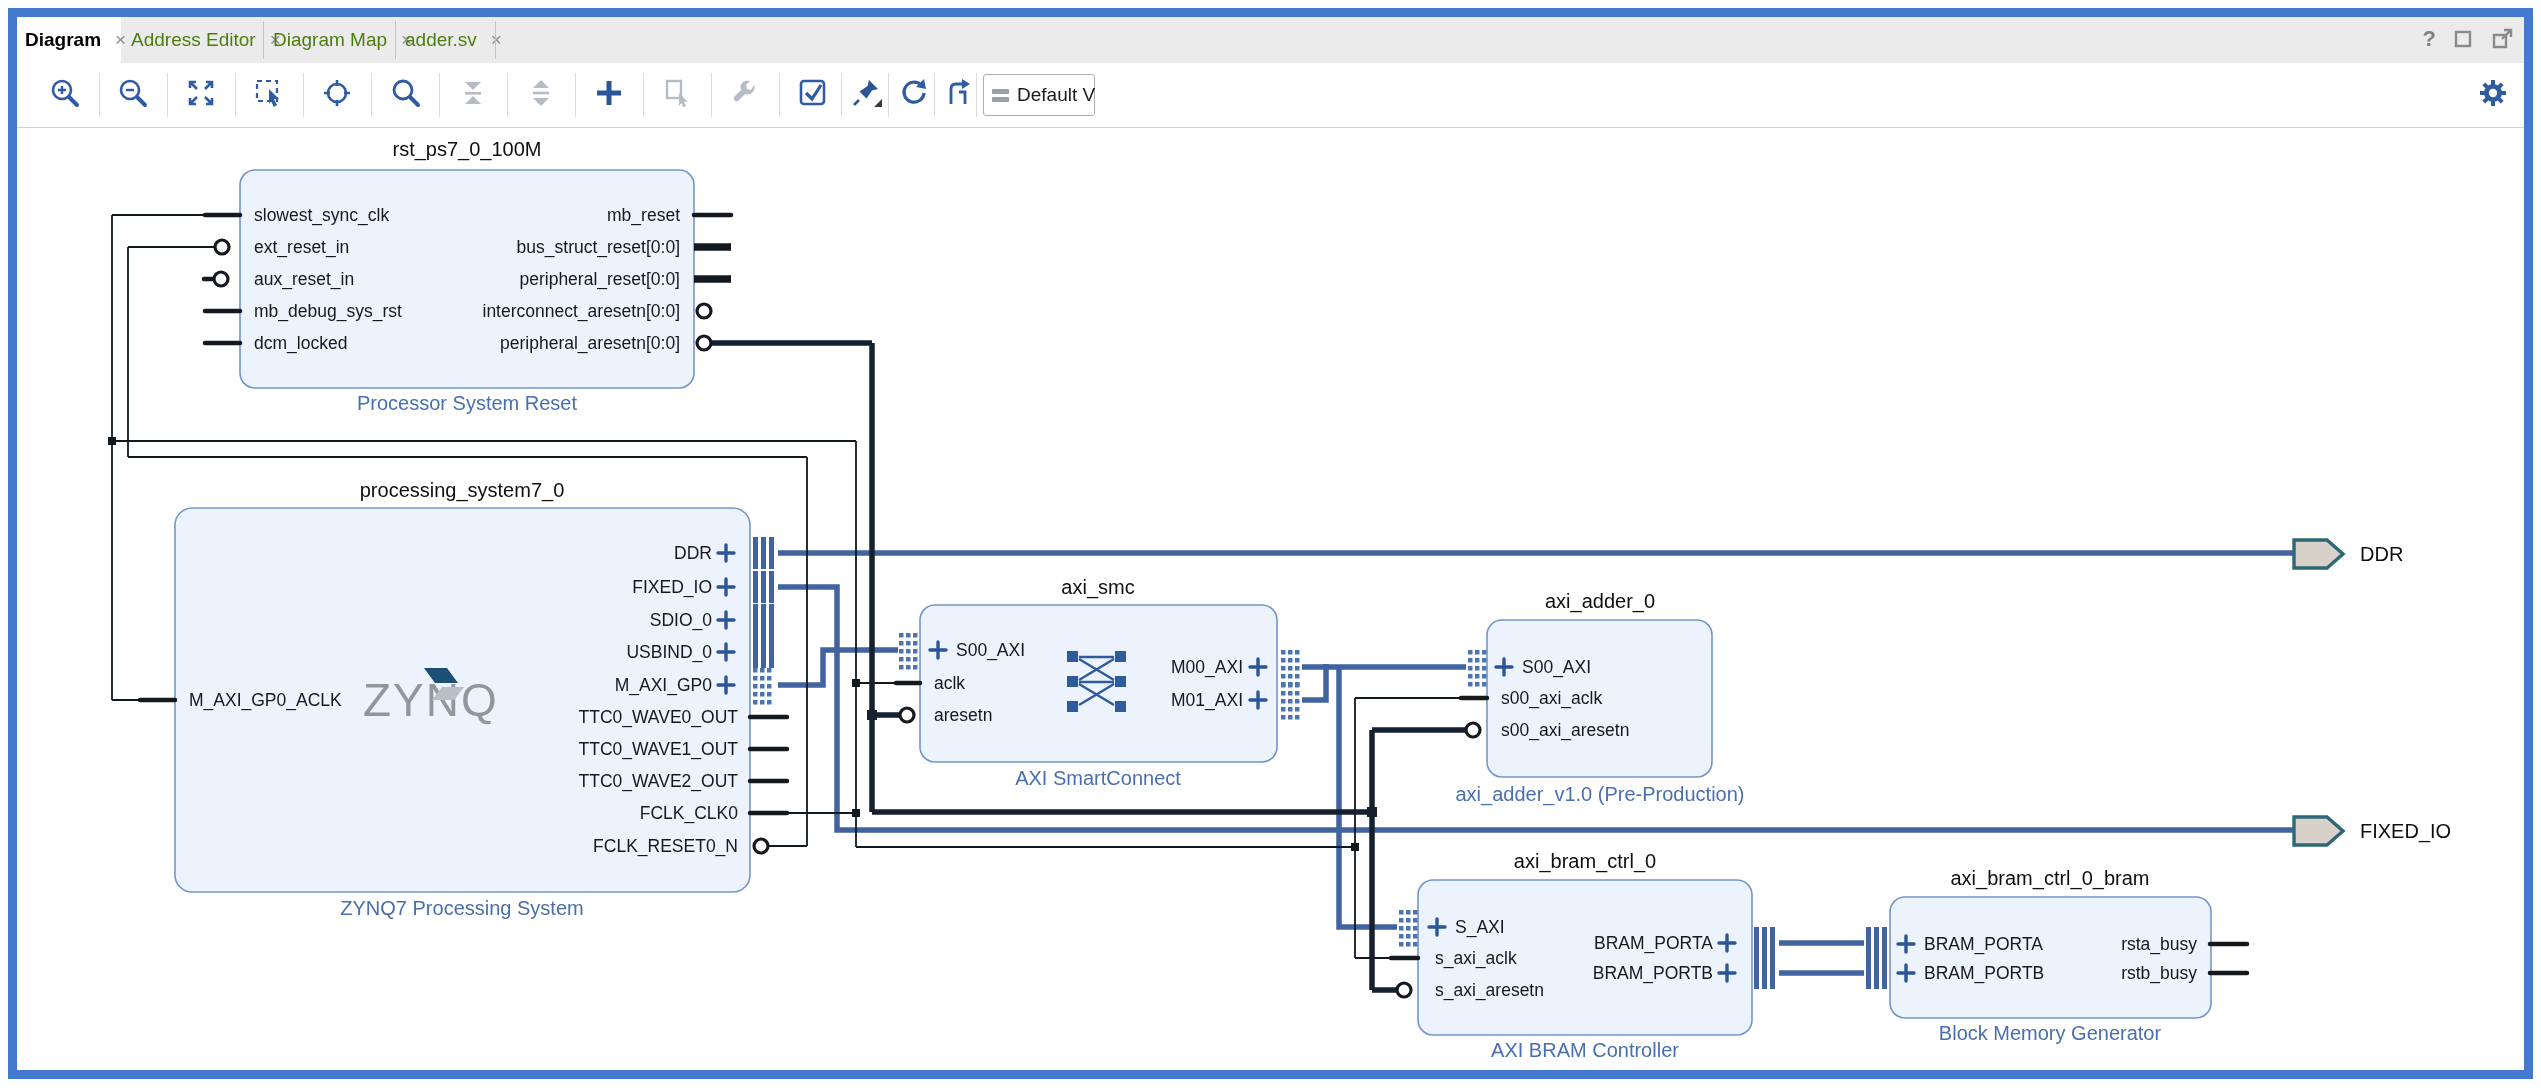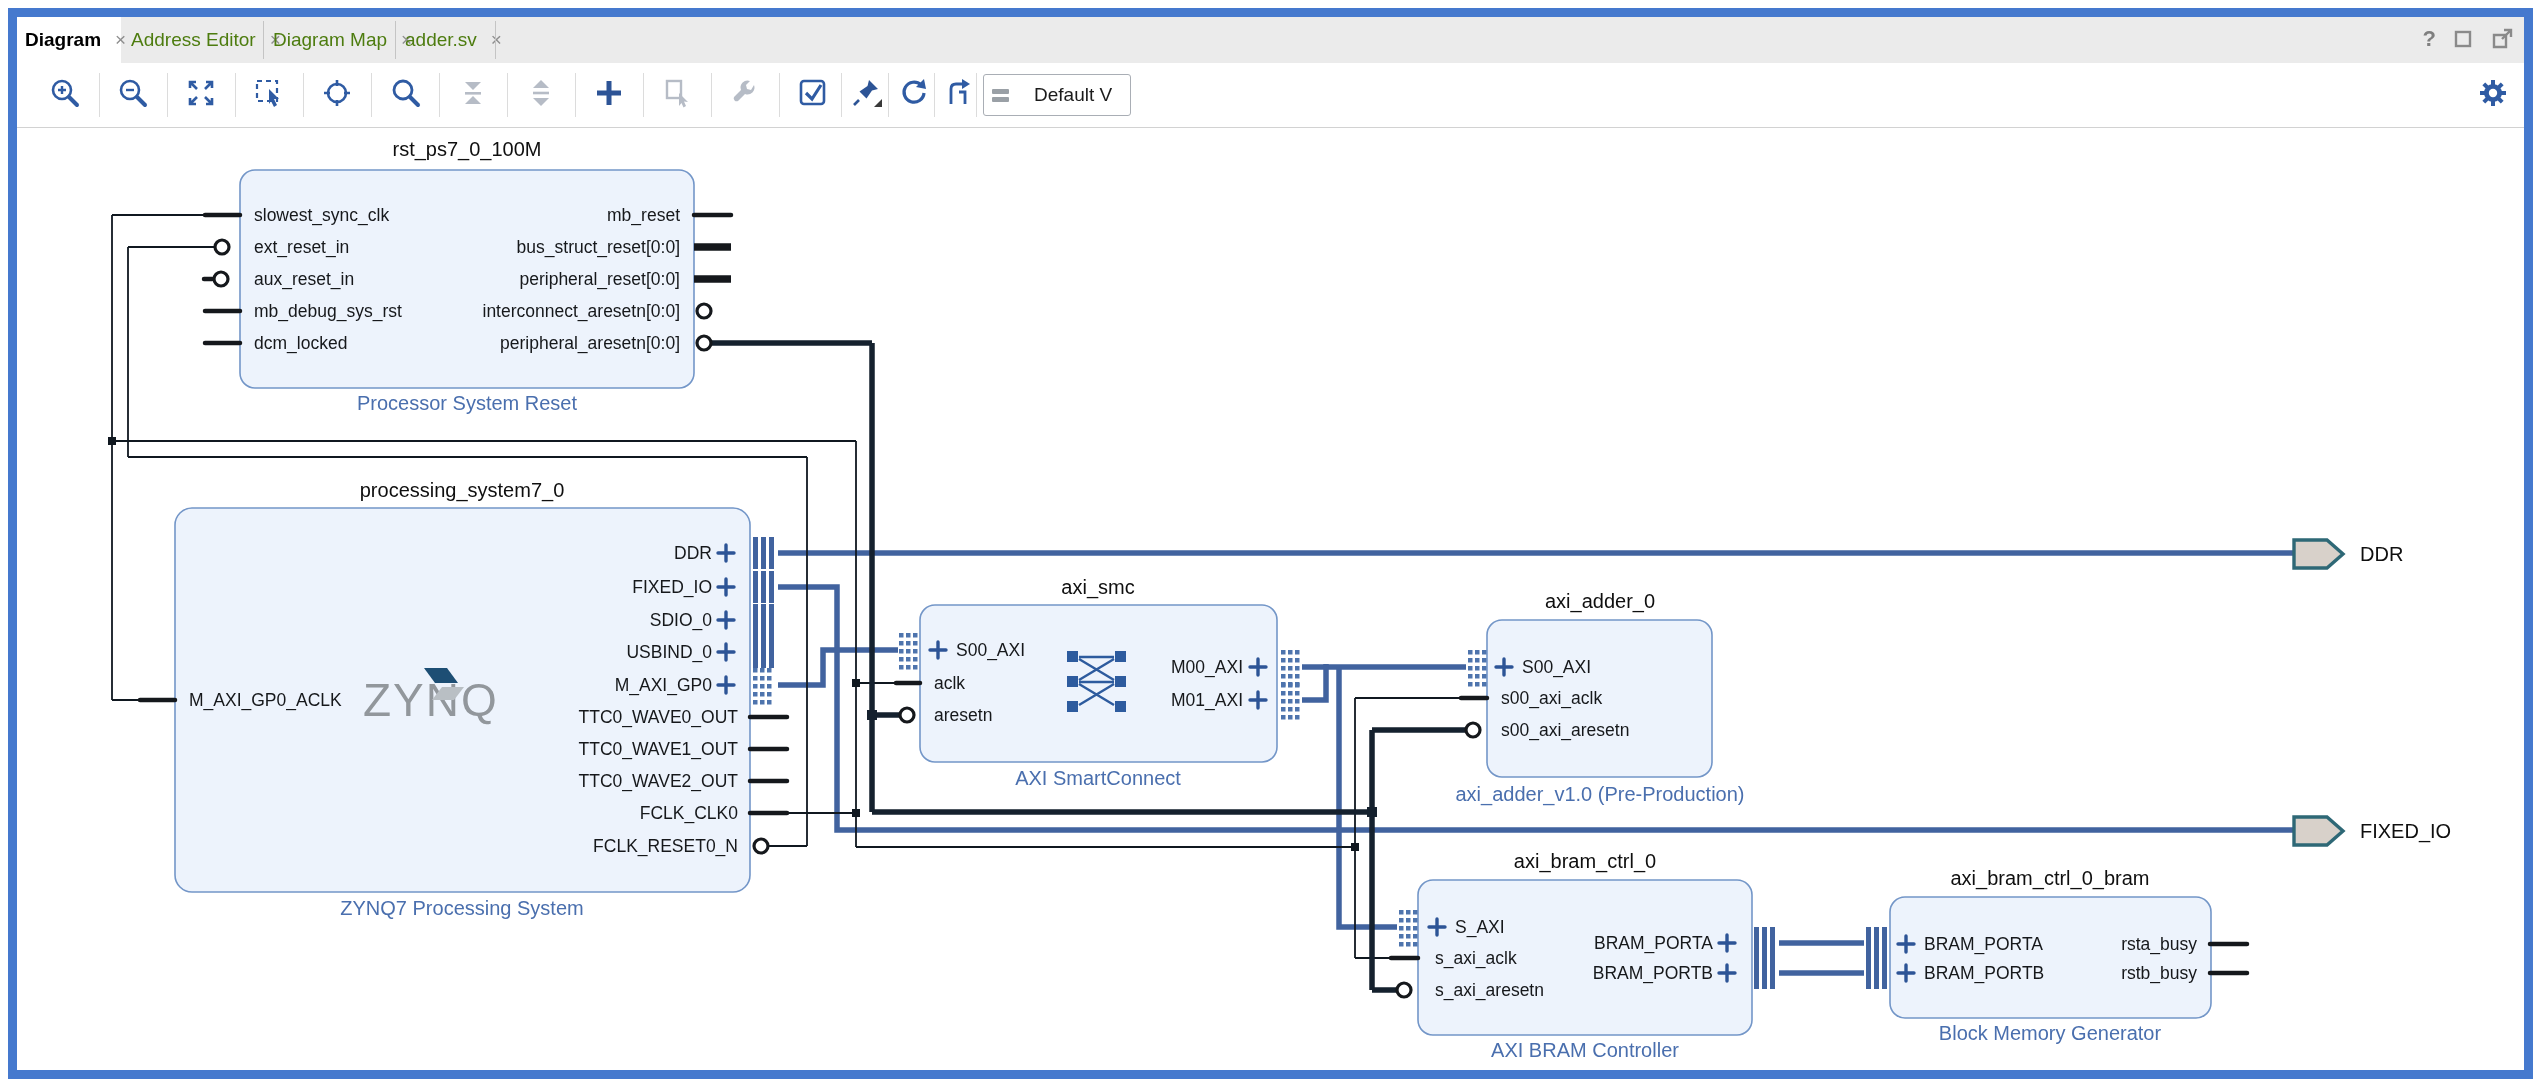--- a/index.html
+++ b/index.html
@@ -12,21 +12,21 @@
   .tab.active{background:#ffffff;}
   .tab.active .tlabel{color:#000;font-weight:bold;}
   .tclose{font-size:19px;color:#8e8e8e;margin-left:14px;cursor:default;}
   .tabsep{position:absolute;top:4px;height:38px;width:1px;background:#c4c4c4;}
   .winctl{position:absolute;top:6px;height:32px;display:flex;align-items:center;gap:16px;right:10px;}
   .helpq{font-size:22px;font-weight:bold;color:#7f7f7f;}
   
   .toolbar{position:absolute;left:17px;top:63px;right:17px;height:64px;background:#fff;border-bottom:1px solid #d2d2d2;z-index:5;}
   .tbi{position:absolute;top:13px;width:34px;height:34px;}
   .tbsep{position:absolute;top:10px;width:1px;height:44px;background:#dcdcdc;}
-  .viewsel{position:absolute;left:966px;top:11px;width:148px;height:42px;border:1px solid #a9aeb5;border-radius:3px;background:#fff;display:flex;align-items:center;padding:0 8px;box-sizing:border-box;gap:25px;}
+  .viewsel{position:absolute;left:966px;top:11px;width:112px;height:42px;border:1px solid #a9aeb5;border-radius:3px;background:#fff;display:flex;align-items:center;padding:0 8px;box-sizing:border-box;gap:8px;}
   .viewsel .vtext{font-size:19px;color:#1b1b1b;white-space:nowrap;}
   .bars span{display:block;width:17px;height:5px;background:#9aa0a6;margin:3px 0;border-radius:1px;}
   
   .canvas-svg{position:absolute;left:0;top:0;z-index:1;}
   .blk{fill:#edf3fc;stroke:#7396c8;stroke-width:1.6;}
   .btitle{font-size:20px;fill:#0f0f0f;}
   .btype{font-size:20px;fill:#4a6fae;}
   .port{font-size:17.5px;fill:#16181b;}
   .zynq{font-size:46px;fill:#92979c;letter-spacing:2px;}
   .w-if{stroke:#41639f;stroke-width:5.5;fill:none;}

